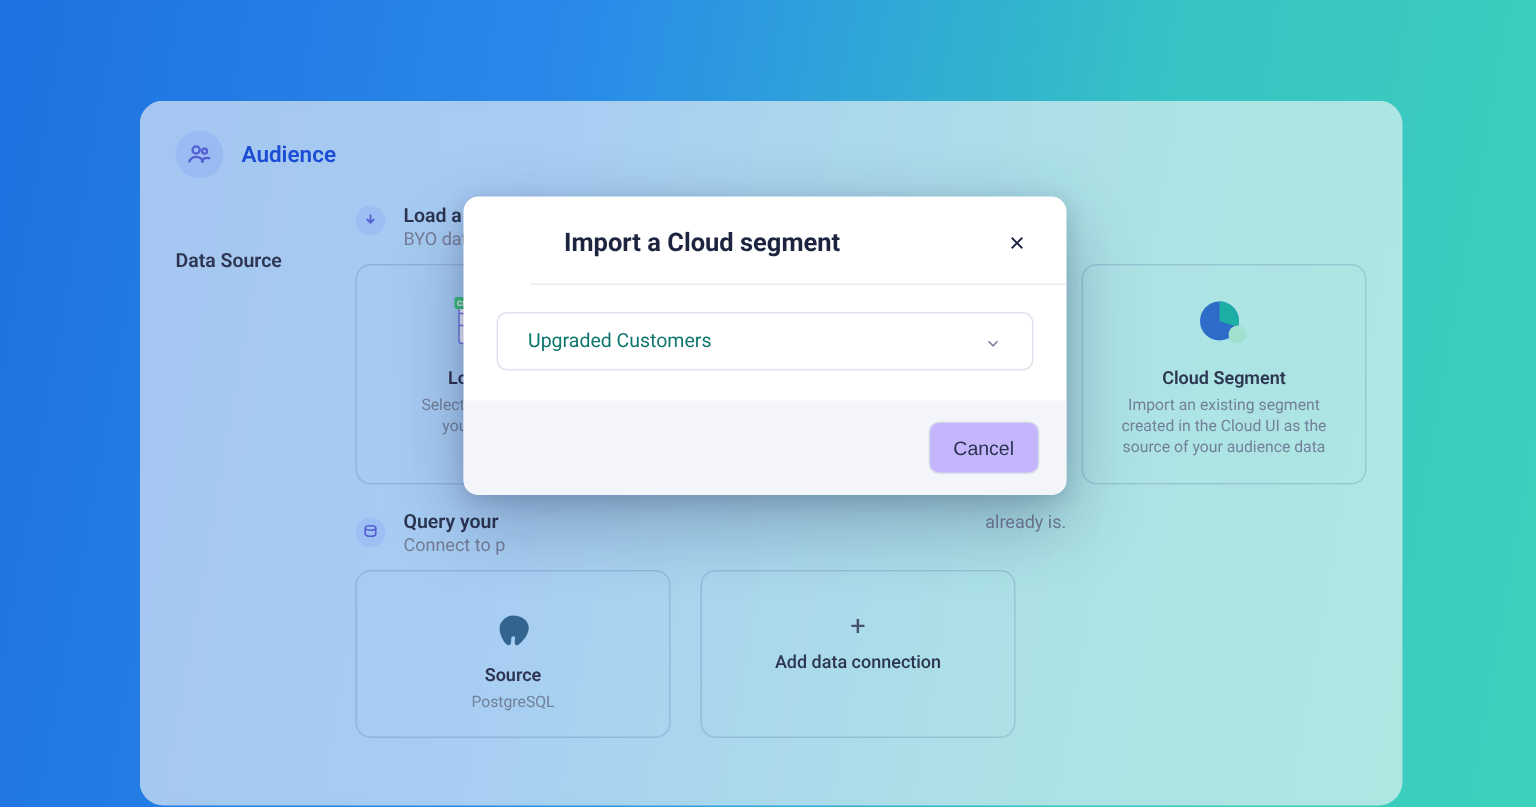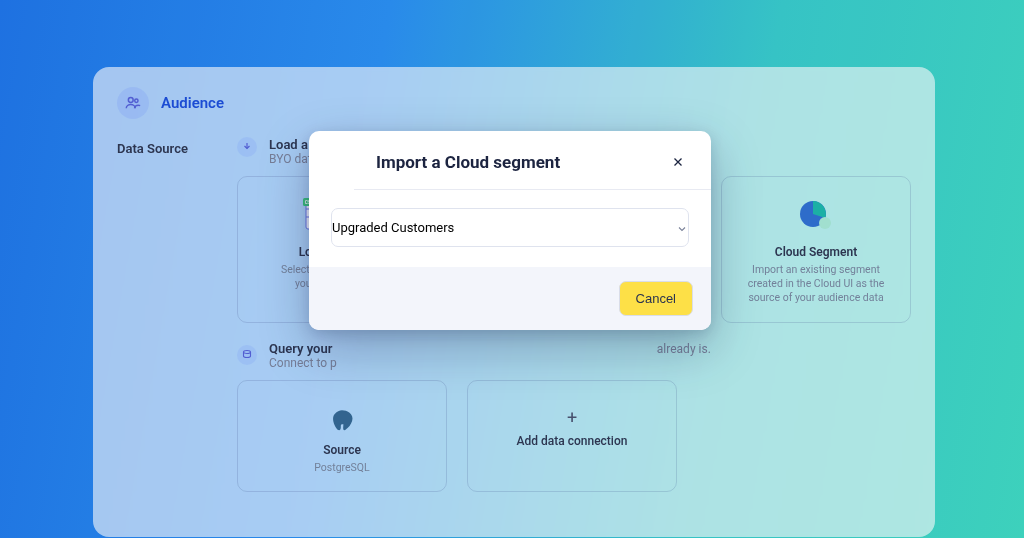--- a/index.html
+++ b/index.html
@@ -18,21 +18,21 @@
     backdrop-filter: blur(2px);
   }
   .panel-header { display: flex; align-items: center; gap: 12px; margin-bottom: 18px; }
   .panel-header .icon-circle {
     width: 32px; height: 32px; border-radius: 50%;
     background: rgba(93,114,255,0.14);
     display: flex; align-items: center; justify-content: center;
   }
   .panel-title { font-size: 15px; font-weight: 600; color: #1d4ed8; }
   .sections { display: flex; gap: 0; }
-  .sidebar { width: 120px; padding-top: 4px; }
+  .sidebar { width: 120px; padding-top: 4px; margin-top: 26px; }
   .sidebar-item { font-size: 13px; color: #2e3650; font-weight: 600; }
   .main { flex: 1; }
   .section-row { display: flex; align-items: flex-start; gap: 12px; margin-bottom: 10px; }
   .section-icon {
     width: 20px; height: 20px; border-radius: 50%;
     background: rgba(93,114,255,0.12);
     display:flex;align-items:center;justify-content:center;flex-shrink:0;
   }
   .section-text .sec-title { font-size: 13px; color: #2e3650; font-weight: 600; }
   .section-text .sec-sub { font-size: 12px; color: #7a8199; }
@@ -71,38 +71,38 @@
     margin-left: 45px;
   }
   .modal-title { font-size: 17px; font-weight: 700; color: #1c2440; }
   .close-btn { width: 22px; height: 22px; display:flex;align-items:center;justify-content:center; cursor:pointer; color:#1c2440; background:none;border:none; }
   .modal-body { padding: 18px 22px 20px 22px; }
   .modal-desc { font-size: 13px; color: #3c465f; line-height: 1.5; margin-bottom: 18px; }
   .select {
     width: 100%;
     border: 1px solid #dfe3ee;
     border-radius: 7px;
-    padding: 11px 0;
+    padding: 11px 20px;
     display:flex; justify-content:space-between; align-items:flex-end;
-    font-size: 13px; color: #000000; cursor:pointer;
+    font-size: 13px; color: #0f766e; cursor:pointer;
     background:#fff;
   }
   .modal-footer {
     background: #f3f5fb;
     padding: 14px 18px;
     display:flex; justify-content:flex-end; gap: 10px;
   }
   .btn {
     border-radius: 7px;
     padding: 9px 16px;
     font-size: 13px; font-weight: 500;
     cursor: pointer;
     border: 1px solid transparent;
   }
-  .btn-secondary { background:#fde047; color:#2a3350; border-color:#d9dde9; }
+  .btn-secondary { background:#c4b5fd; color:#2a3350; border-color:#d9dde9; }
   .btn-primary { background:#2a2f87; color:#fff; }
 </style>
 </head>
 <body>
 
 <div class="panel">
   <div class="panel-header">
     <div class="icon-circle">
       <svg width="18" height="18" viewBox="0 0 24 24" fill="none" stroke="#5560d6" stroke-width="2">
         <circle cx="9" cy="8" r="3.2"></circle>

